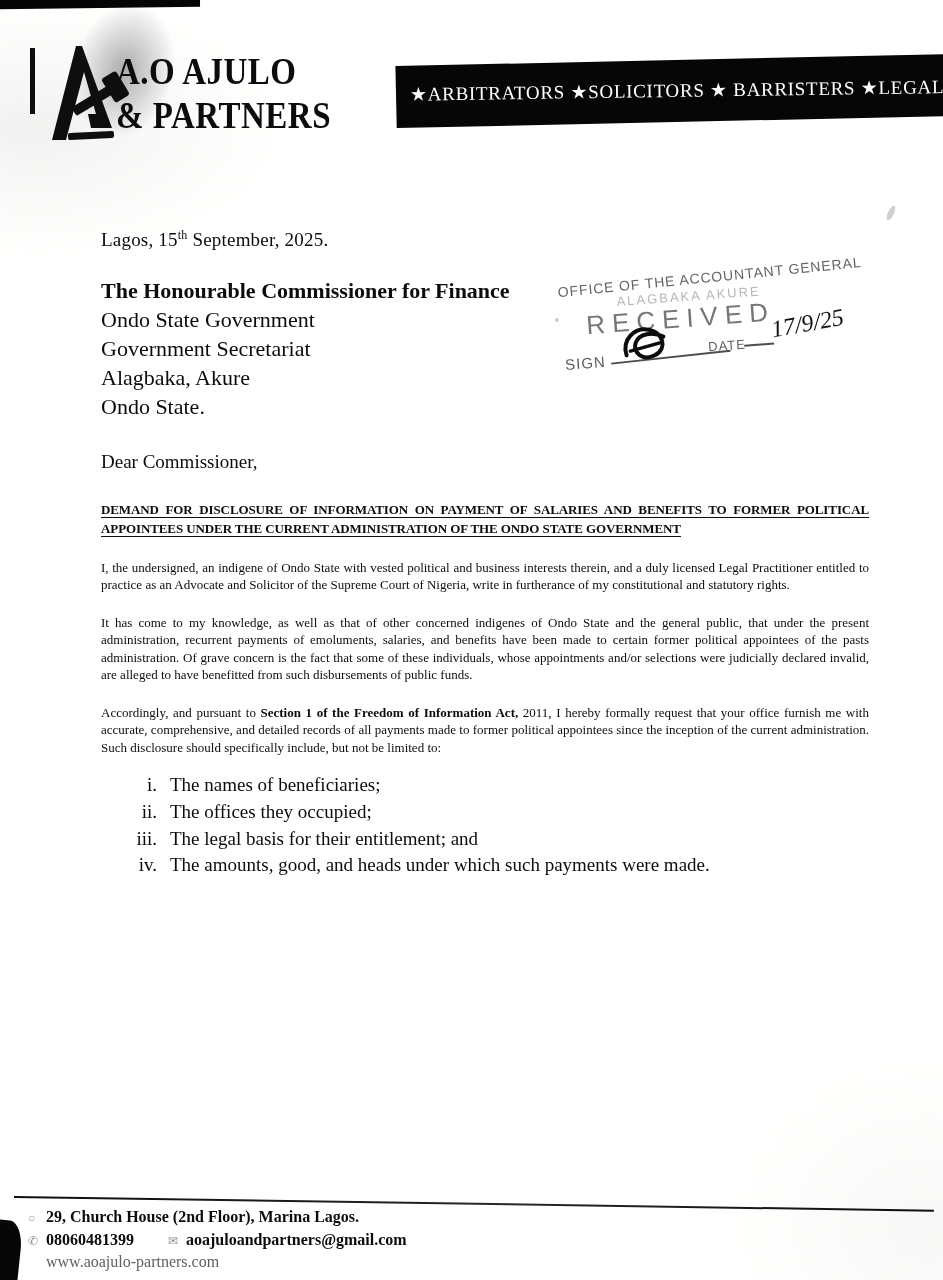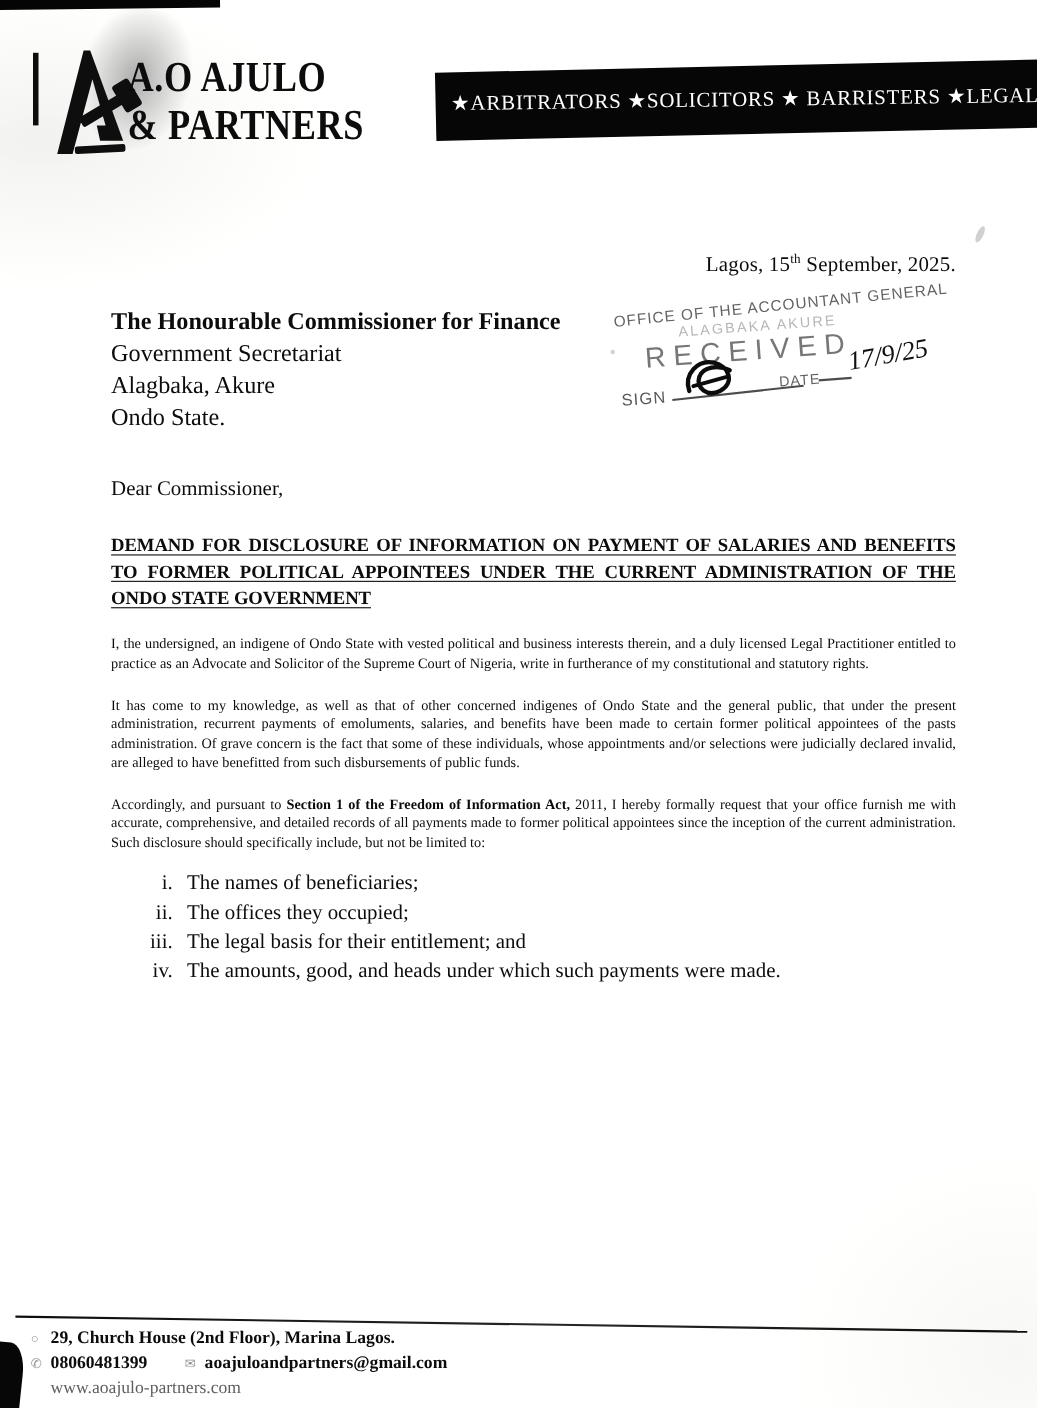--- a/index.html
+++ b/index.html
@@ -105,39 +105,38 @@
 
   
   .body-area {
     position: absolute;
     left: 101px; top: 228px;
     width: 768px;
   }
   .date-line {
     font-size: 19px;
     letter-spacing: .2px;
-    text-align: right;
   }
   .date-line sup { font-size: 12px; }
 
   .addressee {
     margin-top: 26px;
     font-size: 22px;
     line-height: 1.31;
   }
   .addressee .bold { font-weight: bold; }
 
   .salutation {
-    margin-top: 40px;
+    margin-top: 30px;
     font-size: 19px;
   }
 
   .subject {
     margin-top: 28px;
-    font-size: 17px;
+    font-size: 13px;
     font-weight: bold;
     line-height: 1.43;
     text-align: justify;
     text-decoration: underline;
     text-underline-offset: 3px;
     letter-spacing: -0.1px;
   }
 
   p.para {
     margin: 20px 0 0 0;
@@ -323,20 +322,21 @@
     </svg>
     <div class="s-datevalue">17/9/25</div>
   </div>
 
   <div class="body-area">
 
     <div class="date-line"><span>Lagos, 15</span><sup>th</sup><span> September, 2025.</span></div>
 
     <div class="addressee">
       <div class="bold">The Honourable Commissioner for Finance</div>
+      <div>Ondo State Government</div>
       <div>Government Secretariat</div>
       <div>Alagbaka, Akure</div>
       <div>Ondo State.</div>
     </div>
 
     <div class="salutation">Dear Commissioner,</div>
 
     <div class="subject">DEMAND FOR DISCLOSURE OF INFORMATION ON PAYMENT OF SALARIES AND BENEFITS TO FORMER POLITICAL APPOINTEES UNDER THE CURRENT ADMINISTRATION OF THE ONDO STATE GOVERNMENT</div>
 
     <p class="para">I, the undersigned, an indigene of Ondo State with vested political and business interests therein, and a duly licensed Legal Practitioner entitled to practice as an Advocate and Solicitor of the Supreme Court of Nigeria, write in furtherance of my constitutional and statutory rights.</p>

